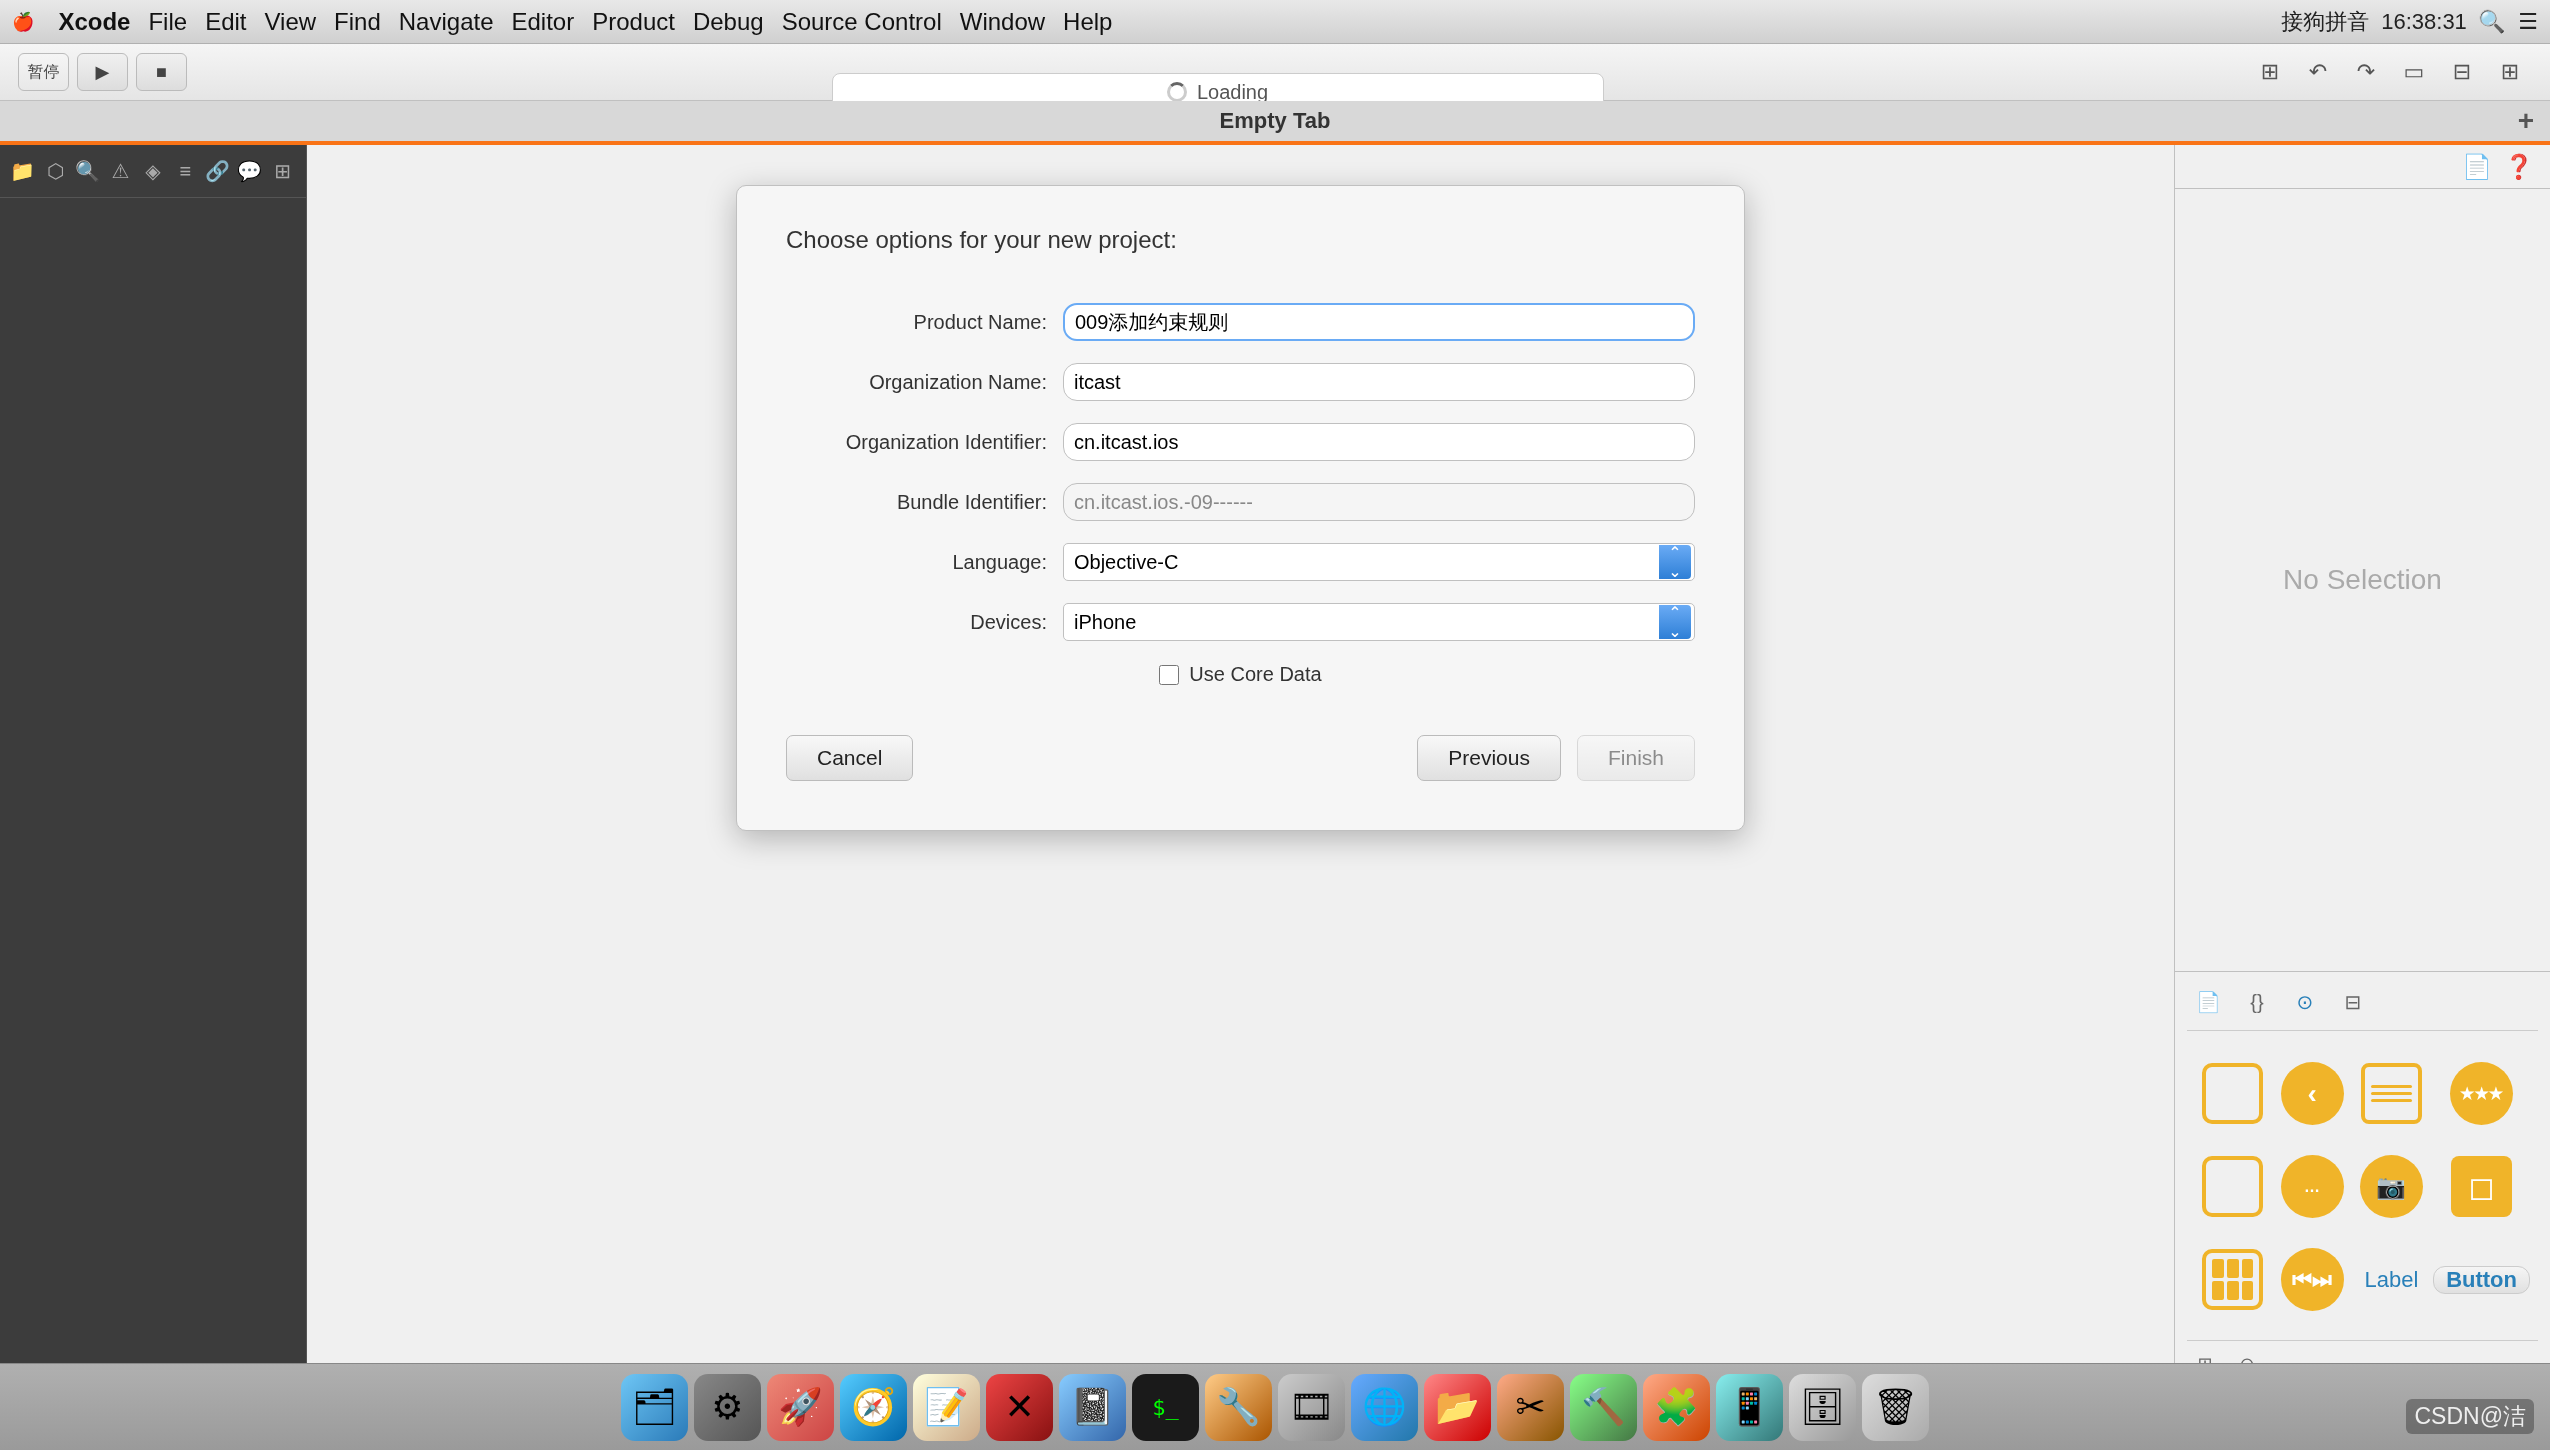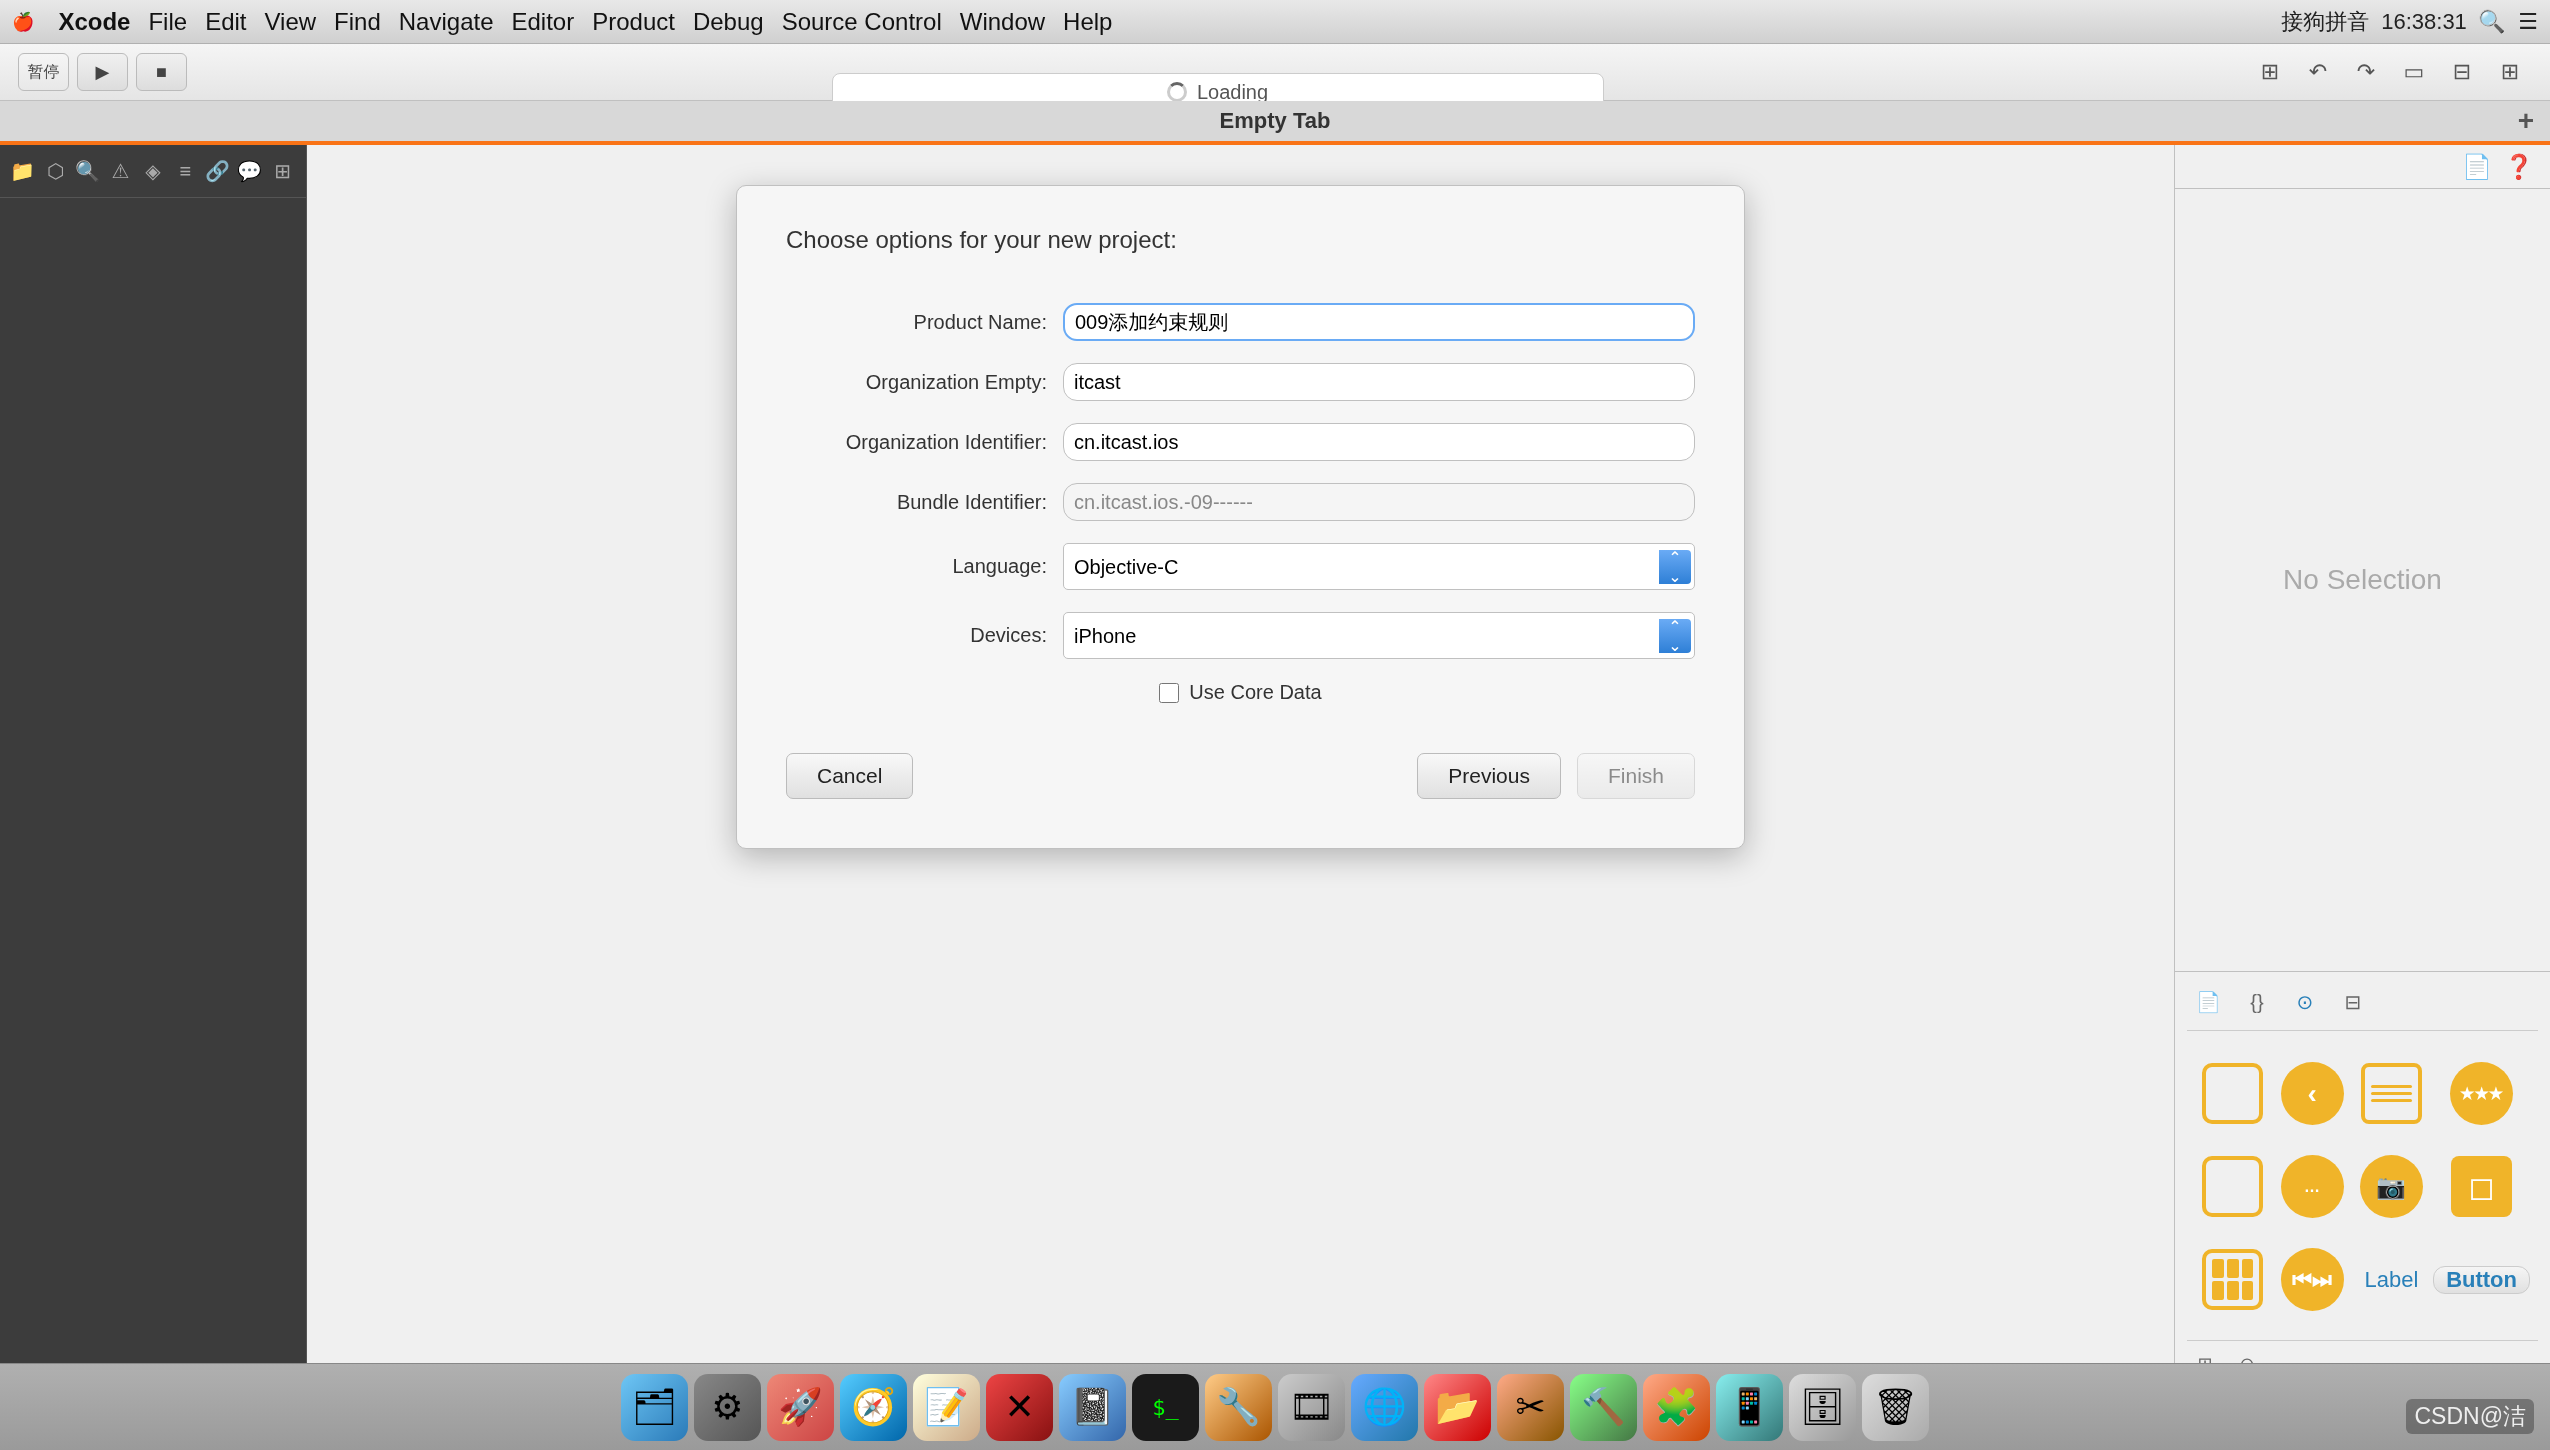--- a/index.html
+++ b/index.html
@@ -236,21 +236,21 @@
       border: 1px solid #c0c0c0;
       background: #f5f5f5;
       color: #888;
     }
     .form-select-wrapper {
       flex: 1;
       position: relative;
     }
     .form-select {
       width: 100%;
-      height: 47px;
+      height: 38px;
       border: 1px solid #c0c0c0;
       border-radius: 5px;
       padding: 0 10px;
       font-size: 20px;
       background: white;
       appearance: none;
       cursor: pointer;
     }
     .select-arrow {
       position: absolute;
@@ -559,21 +559,21 @@
 
     <div class="dialog">
       <div class="dialog-title">Choose options for your new project:</div>
 
       <div class="form-row">
         <label class="form-label">Product Name:</label>
         <input class="form-input" type="text" value="009添加约束规则" style="">
       </div>
 
       <div class="form-row">
-        <label class="form-label">Organization Empty:</label>
+        <label class="form-label">Organization Name:</label>
         <input class="form-input normal" type="text" value="itcast" style="">
       </div>
 
       <div class="form-row">
         <label class="form-label">Organization Identifier:</label>
         <input class="form-input normal" type="text" value="cn.itcast.ios" style="">
       </div>
 
       <div class="form-row">
         <label class="form-label">Bundle Identifier:</label>

